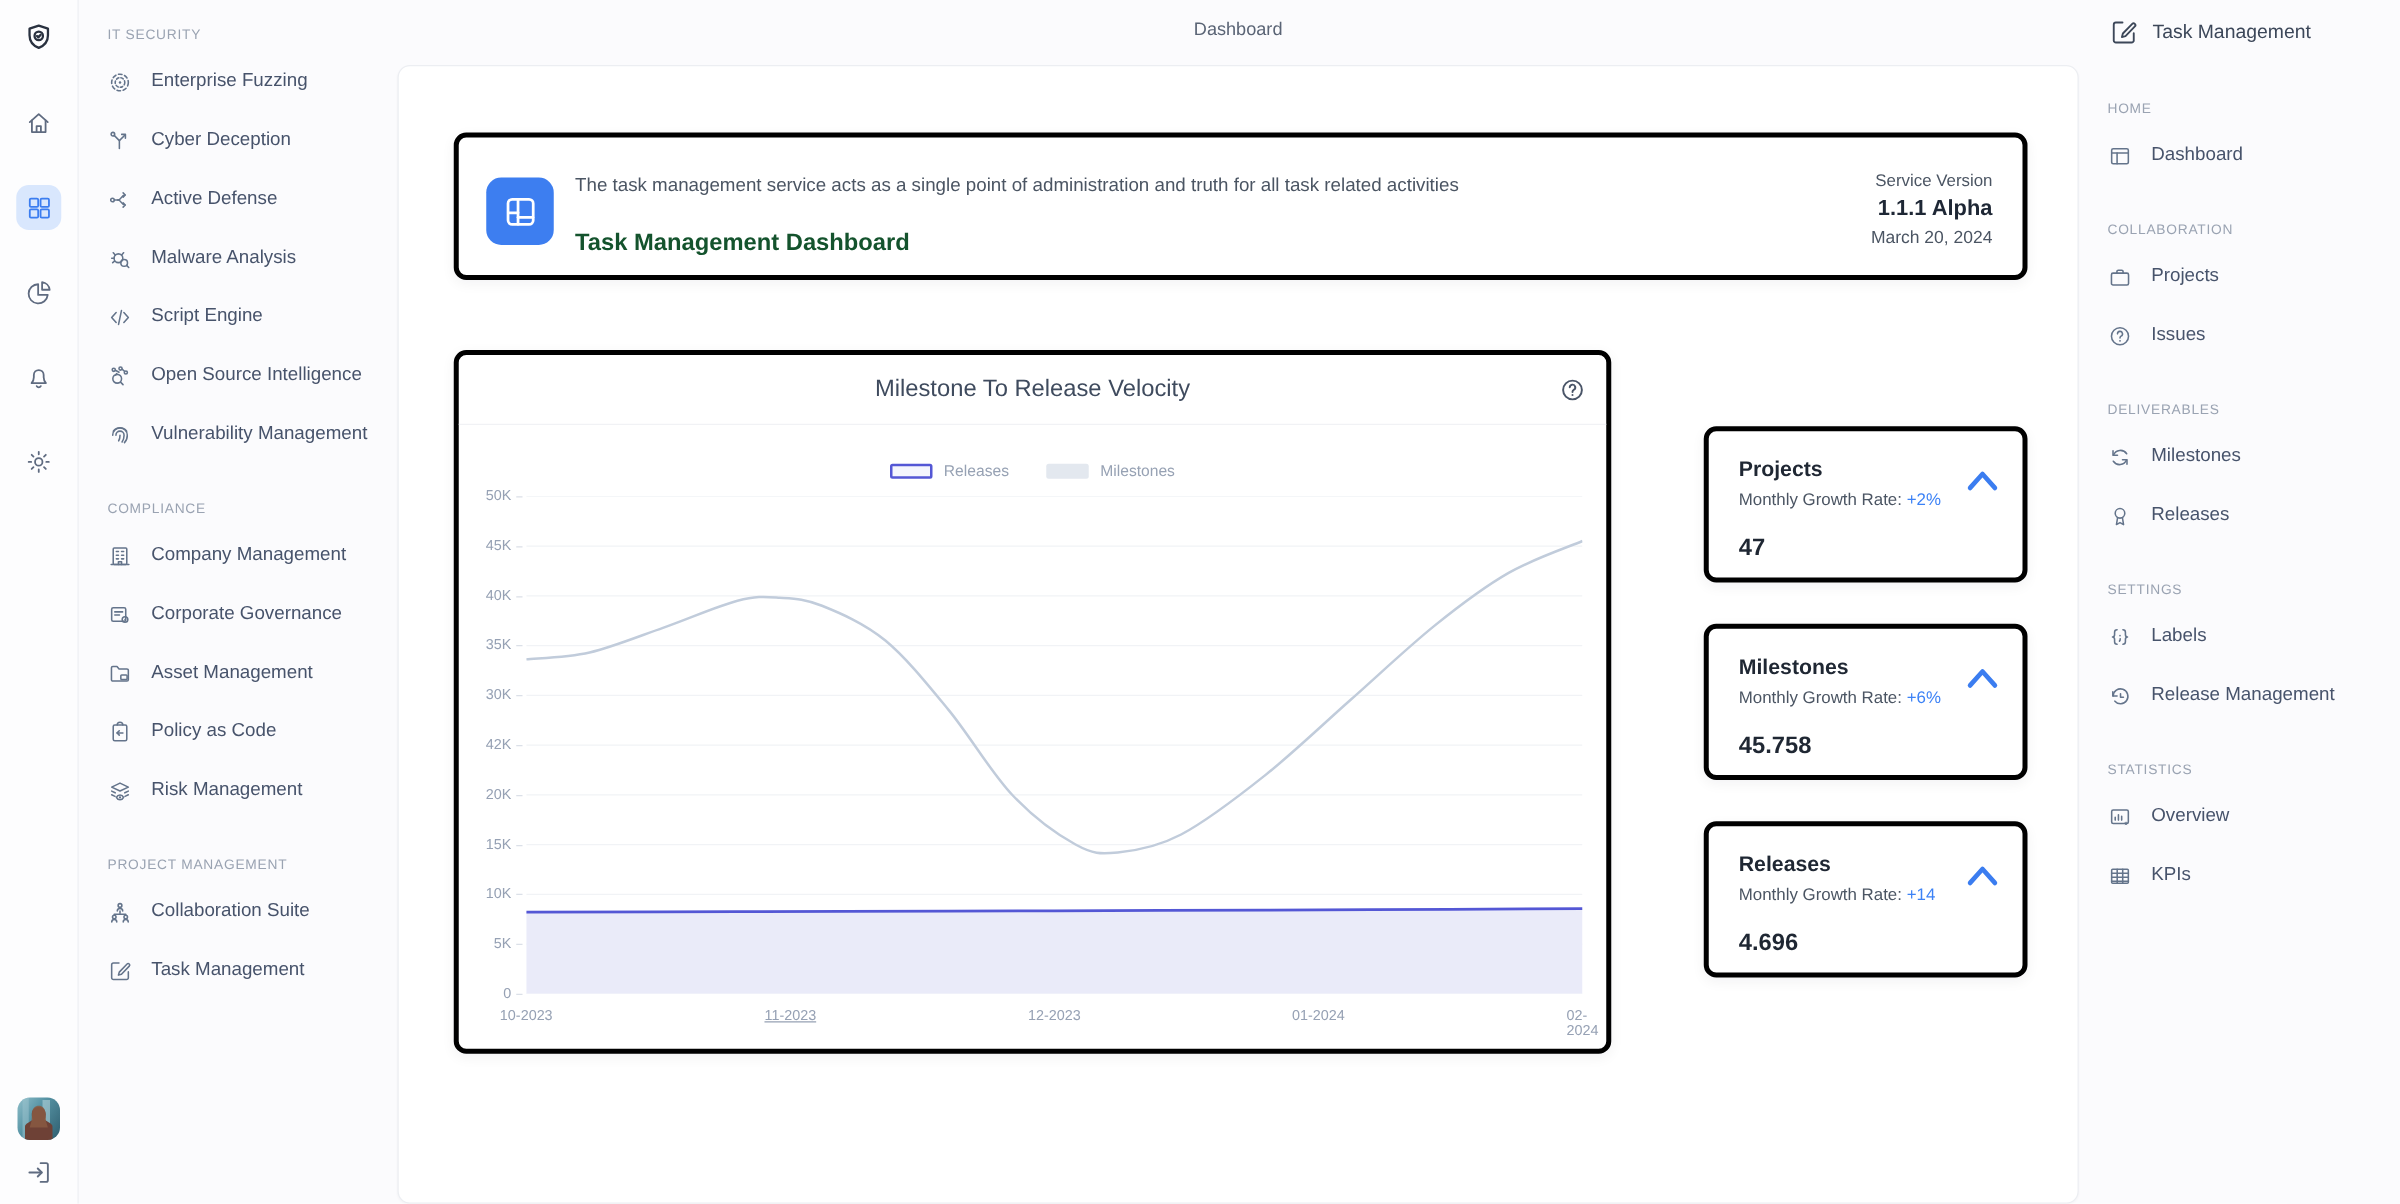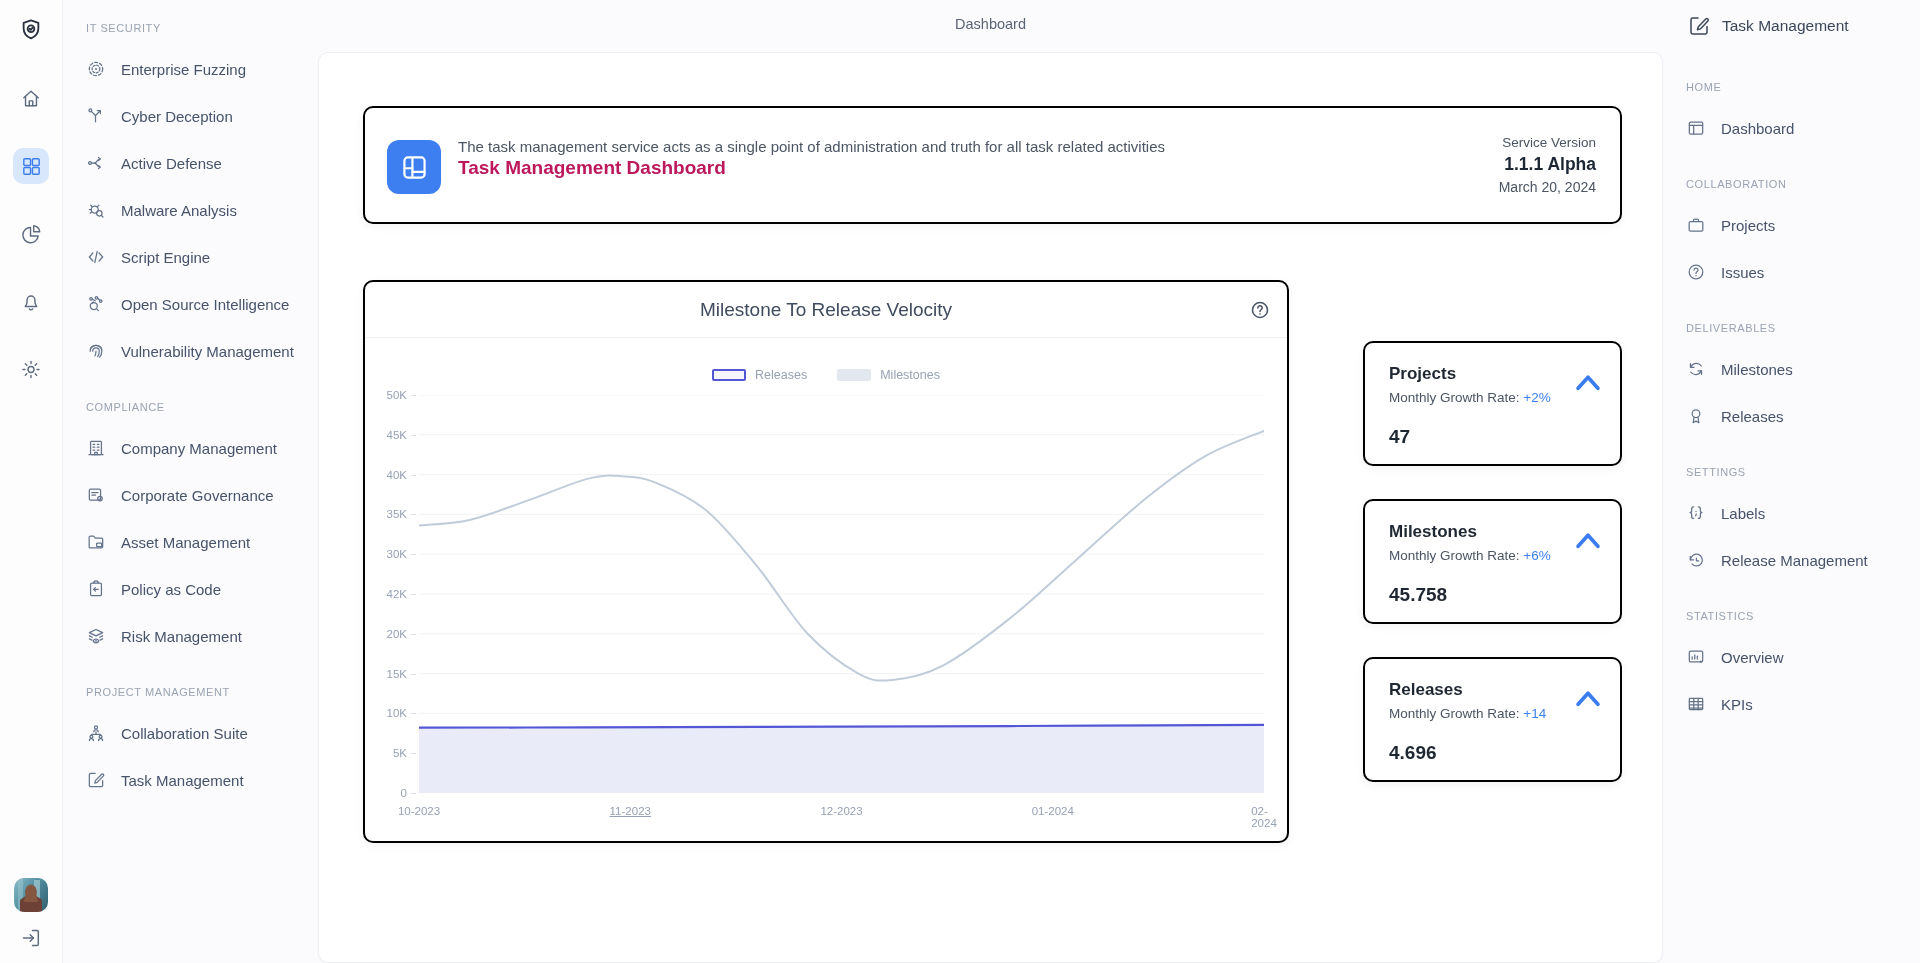--- a/index.html
+++ b/index.html
@@ -16,43 +16,43 @@
   .rail .r-active-bg { width:36px; height:36px; border-radius:10px; background:#d9e7fd; display:flex; align-items:center; justify-content:center; }
   .rail .r-ico { width:23px; height:23px; }
   .rail .avatar { position:absolute; left:50%; transform:translateX(-50%); top:878px; width:34px; height:34px; border-radius:10px; overflow:hidden;
                   background:linear-gradient(125deg,#8fbec9 0%,#5794a5 40%,#2e5d6e 100%); cursor:pointer; }
   .rail .avatar svg { width:100%; height:100%; }
 
   
   .sidebar { position:absolute; left:64px; top:0; width:254px; padding:22px 8px 0 22px; }
   .sec-header { font-size:11px; letter-spacing:.6px; color:#9aa3b2; text-transform:uppercase; height:13px; line-height:13px; }
   .sec-header.spaced { margin-top:37px; }
-  .side-item { display:flex; align-items:center; gap:15px; margin-top:21px; height:26px; cursor:pointer; }
+  .side-item { display:flex; gap:15px; margin-top:21px; height:26px; cursor:pointer; }
   .side-item .icon { width:20px; height:20px; color:#64748b; flex:0 0 20px; }
   .side-item .lbl { font-size:15px; color:#47536b; white-space:nowrap; }
 
   
   .breadcrumb { position:absolute; left:318px; top:16px; width:1345px; text-align:center; font-size:14.5px; color:#5a6475; }
   .app-header { position:absolute; left:1687px; top:14px; display:flex; align-items:center; gap:11px; color:#3c4759; cursor:pointer; }
   .app-header .icon { width:24px; height:24px; }
   .app-header .lbl { font-size:15.5px; }
 
   
   .panel { position:absolute; left:318px; top:52px; width:1345px; height:911px; background:#fff;
            border:1px solid #eceef2; border-radius:10px; box-shadow:0 1px 2px rgba(16,24,40,.03); }
-  .card { background:#fff; border:2px solid #000000; border-radius:10px; box-shadow:0 3px 10px rgba(16,24,40,.05); }
+  .card { background:#fff; border:4px solid #000000; border-radius:10px; box-shadow:0 3px 10px rgba(16,24,40,.05); }
 
   
   .hero { position:absolute; left:44px; top:53px; width:1259px; height:118px; }
   .hero-icon { position:absolute; left:22px; top:32px; width:54px; height:54px; border-radius:12px; color:#fff;
                display:flex; align-items:center; justify-content:center; }
   .hero-icon svg { width:31px; height:31px; fill:none; stroke:#fff; stroke-width:1.7; stroke-linecap:round; }
   .hero-text { position:absolute; left:93px; top:30px; }
   .hero-desc { font-size:15px; color:#4b5563; }
-  .hero-title { margin-top:2px; font-size:19px; font-weight:700; color:#be185d; }
+  .hero-title { margin-top:27px; font-size:19px; font-weight:700; color:#14532d; }
   .hero-version { position:absolute; right:24px; top:27px; text-align:right; }
   .v-label { font-size:13.5px; color:#4b5563; }
   .v-value { font-size:17.5px; font-weight:700; color:#1e2735; margin-top:4px; }
   .v-date  { font-size:14px; color:#4b5563; margin-top:4px; }
 
   
   .chart-card { position:absolute; left:44px; top:227px; width:926px; height:563px; }
   .chart-header { position:relative; height:56px; border-bottom:1px solid #f1f2f5; }
   .chart-title { text-align:center; line-height:56px; font-size:19px; color:#3f4b5e; }
   .help-btn { position:absolute; right:16px; top:17px; width:22px; height:22px; color:#4a5568; cursor:pointer; }

